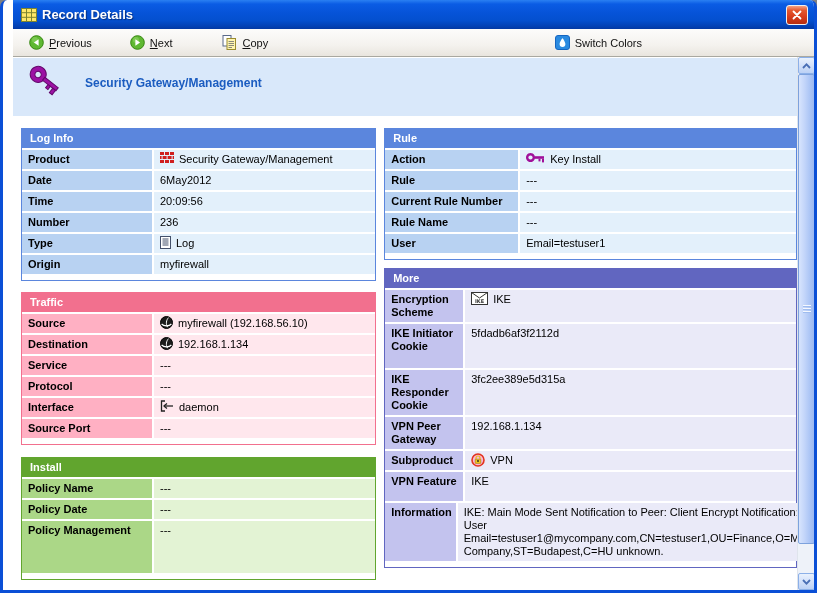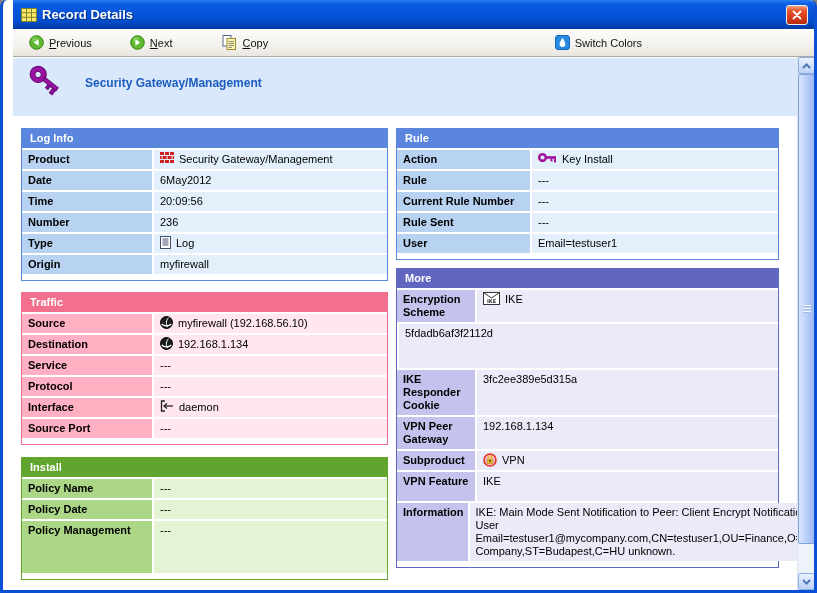--- a/index.html
+++ b/index.html
@@ -33,21 +33,21 @@
   .tb-prev { margin-left:2px; } .tb-next { margin-left:26px; } .tb-copy { margin-left:38px; }
   .tb-switch { margin-left:auto; margin-right:158px; }
   
   .content { position:relative; height:533px; display:flex; background:#fff; }
   .main { width:794px; overflow:hidden; }
   .headerband { height:58px; background:#d9e8fa; display:flex; align-items:center; margin-top:1px; }
   .headerband .key-wrap { margin:0 10px 0 14px; }
   .header-title { color:#1b5cc0; font-weight:bold; font-size:12px; margin-left:6px; margin-top:-8px; }
   .tables { display:flex; padding:12px 0 0 8px; gap:8px; }
   .col-left  { width:367px; }
-  .col-right { width:383px; }
+  .col-right { width:413px; }
   
   .panel { border:1px solid var(--hdr); background:#fff; font-size:11px; }
   .panel + .panel { margin-top:11px; }
   .panel-header { background:var(--hdr); color:#fff; font-weight:bold; padding:3px 8px 4px 8px; font-size:11px; }
   .row { display:flex; margin-top:2px; min-height:19px; }
   .row:last-child { margin-bottom:6px; }
   .lab { width:var(--labw); background:var(--lab); font-weight:bold; padding:3px 4px 3px 6px; color:#000; line-height:13px; }
   .val { flex:1; background:var(--val); padding:3px 6px; margin-left:2px; display:flex; align-items:flex-start; gap:5px; line-height:13px; color:#000; }
   .val .txt { padding-top:0px; }
   .icn { display:inline-flex; flex:0 0 auto; margin-top:-1px; }
@@ -330,21 +330,21 @@
                   <span class="txt">---</span>
                 </div>
             </div>
             <div class="row">
               <div class="lab">Current Rule Number</div>
               <div class="val">
                   <span class="txt">---</span>
                 </div>
             </div>
             <div class="row">
-              <div class="lab">Rule Sent</div>
+              <div class="lab">Rule Name</div>
               <div class="val">
                   <span class="txt">---</span>
                 </div>
             </div>
             <div class="row">
               <div class="lab">User</div>
               <div class="val">
                   <span class="txt">Email=testuser1</span>
                 </div>
             </div>
@@ -359,20 +359,21 @@
                   <svg width="17" height="13" viewBox="0 0 17 13">
                       <rect x="0.5" y="0.5" width="16" height="12" fill="#fff" stroke="#333"></rect>
                       <path d="M0.5 0.5 L8.5 6 L16.5 0.5" fill="none" stroke="#333"></path>
                       <text x="8.5" y="11.2" font-size="5" font-weight="bold" text-anchor="middle" fill="#333" font-family="DejaVu Sans, sans-serif">IKE</text>
                     </svg>
                 </span>
                 <span class="txt">IKE</span>
               </div>
             </div>
             <div class="row h44">
+              <div class="lab">IKE Initiator Cookie</div>
               <div class="val">
                   <span class="txt">5fdadb6af3f2112d</span>
                 </div>
             </div>
             <div class="row h44">
               <div class="lab">IKE Responder Cookie</div>
               <div class="val">
                   <span class="txt">3fc2ee389e5d315a</span>
                 </div>
             </div>

